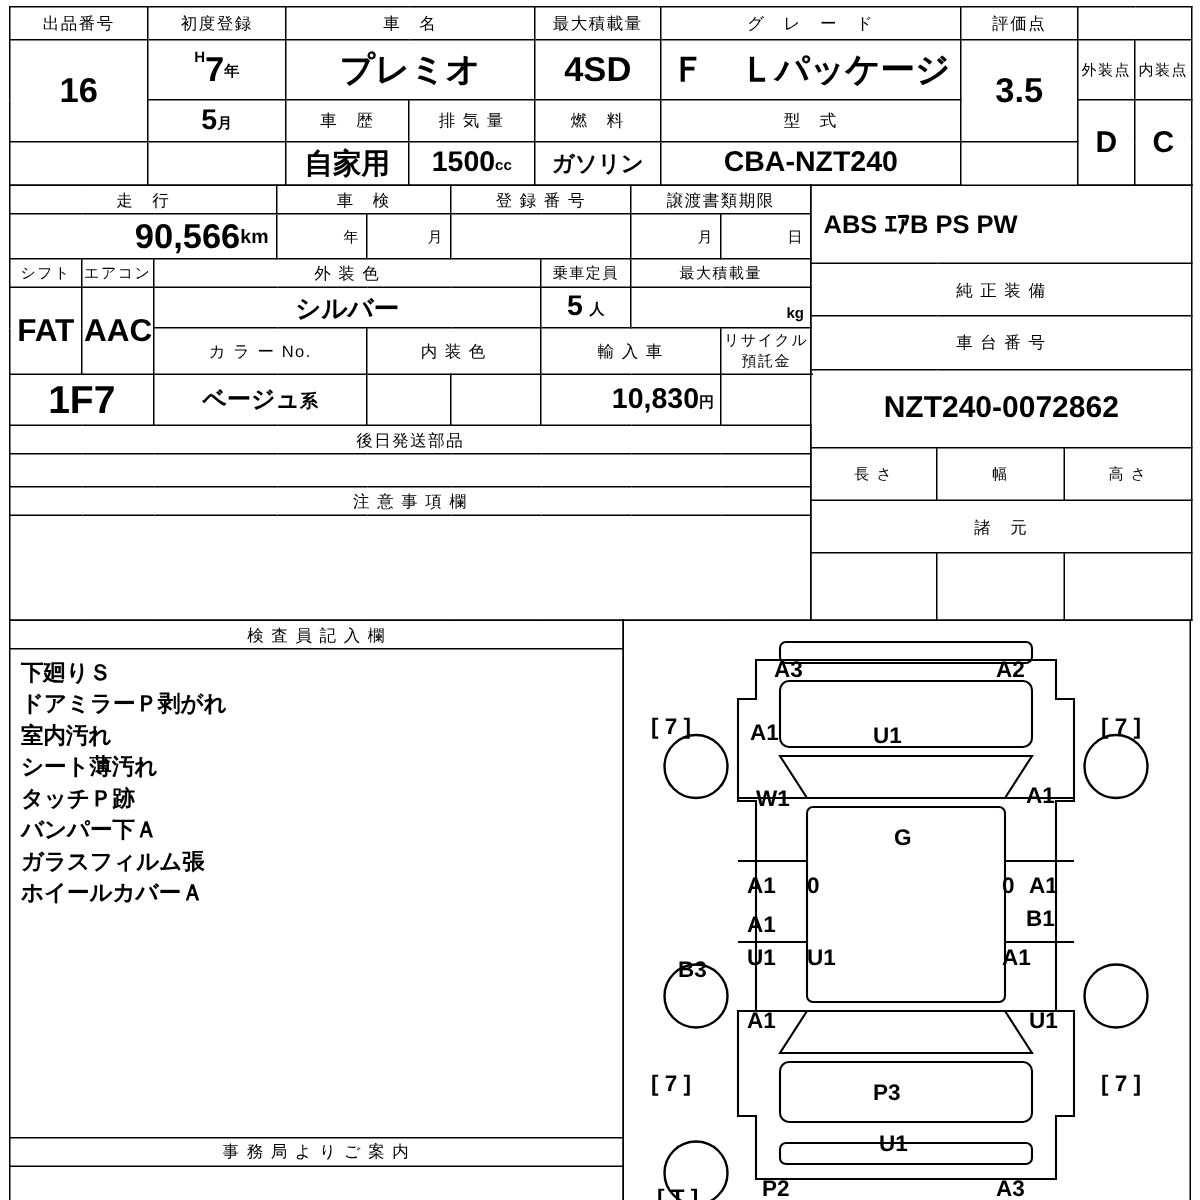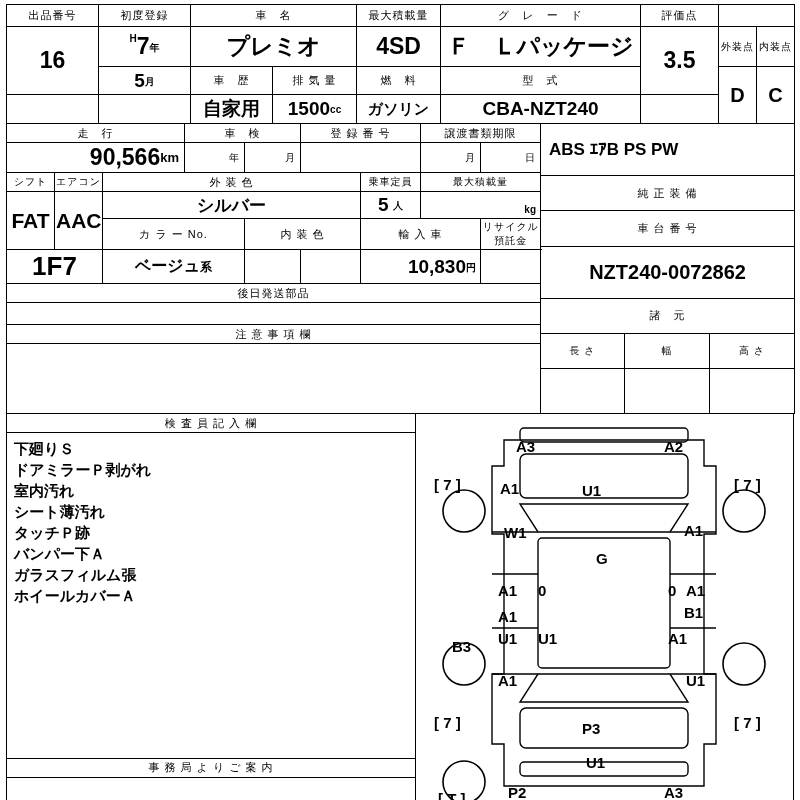--- a/index.html
+++ b/index.html
@@ -209,26 +209,26 @@
       <tr style="height:19px">
         <td class="lbl" colspan="3">純 正 装 備</td>
       </tr>
       <tr style="height:19px">
         <td class="lbl" colspan="3">車 台 番 号</td>
       </tr>
       <tr style="height:28px">
         <td colspan="3" class="val" style="font-size:20px">NZT240-0072862</td>
       </tr>
       <tr style="height:19px">
-        <td class="lbl" colspan="3">諸　元</td>
-      </tr>
-      <tr style="height:19px">
         <td class="lbl" style="font-size:10px">長 さ</td>
         <td class="lbl" style="font-size:10px">幅</td>
         <td class="lbl" style="font-size:10px">高 さ</td>
+      </tr>
+      <tr style="height:19px">
+        <td class="lbl" colspan="3">諸　元</td>
       </tr>
       <tr style="height:24px">
         <td class="val-sm"></td>
         <td class="val-sm"></td>
         <td class="val-sm"></td>
       </tr>
     </tbody>
       </table>
   </div>
 

